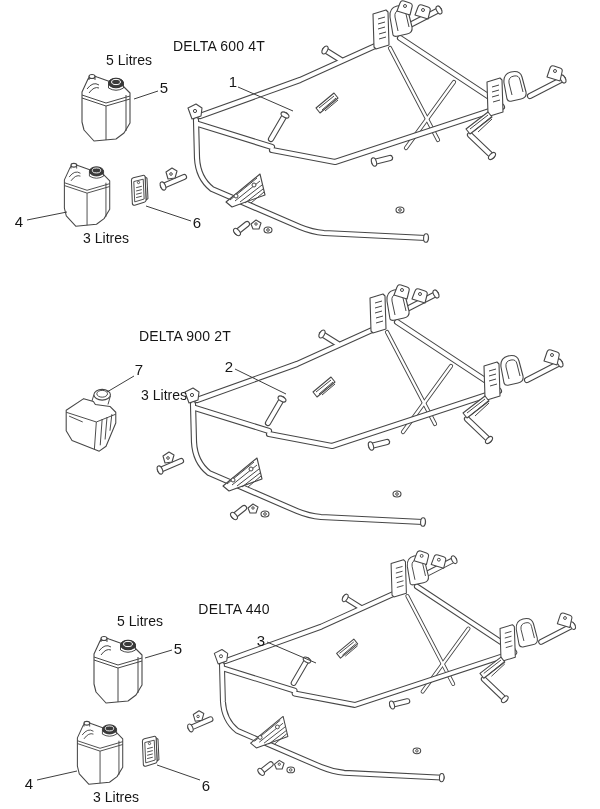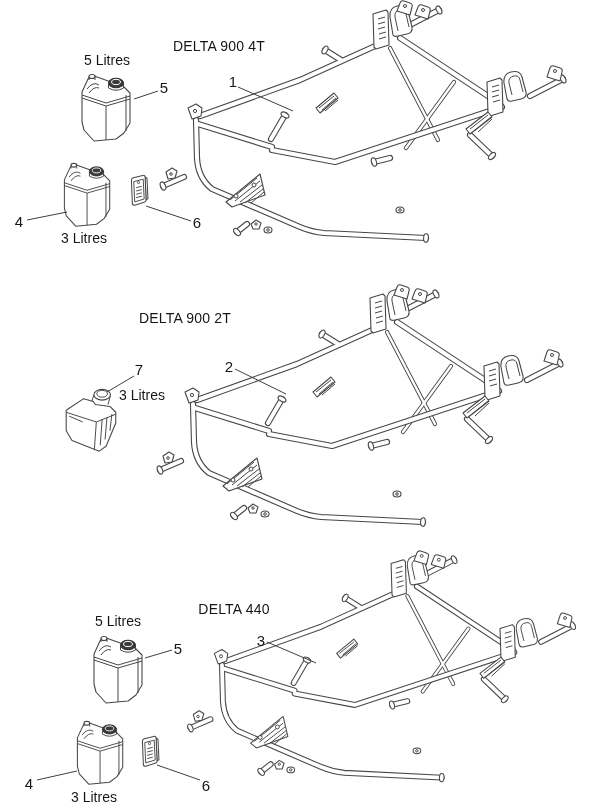--- a/index.html
+++ b/index.html
@@ -5,21 +5,21 @@
   html,body{margin:0;padding:0;background:#fff;}
   .canvas{
     position:relative;width:600px;height:809px;background:#ffffff;
     overflow:hidden;font-family:"Liberation Sans", sans-serif;color:#161616;
   }
   .title{
     position:absolute;width:160px;text-align:center;
     font-size:14px;line-height:15px;letter-spacing:.2px;color:#161616;white-space:nowrap;
   }
   .plabel{
-    position:absolute;width:90px;text-align:center;
+    position:absolute;width:90px;text-align:right;
     font-size:14px;line-height:15px;color:#161616;white-space:nowrap;
   }
   .callout{
     position:absolute;width:26px;text-align:center;
     font-size:15px;line-height:16px;color:#161616;
   }
   .part{position:absolute;overflow:visible;}
   .overlay{position:absolute;left:0;top:0;width:600px;height:809px;pointer-events:none;}
   .overlay line{stroke:#3f3f3f;stroke-width:1;}
   
@@ -143,21 +143,21 @@
       <path class="dt" d="M3.5,6.5 Q3.5,4.5 5.5,4 L15.5,1.5 Q17.5,1 18,3 L19,27.5 Q19,29.5 17,30 L7,33 Q5,33.5 4.5,31.5 Z"></path>
       <path class="dtl" d="M6,8 L16,5.5 L17,26.5 L7,29.5 Z"></path>
       <circle class="hole" cx="11" cy="9" r="1.2"></circle>
       <path class="dtl" d="M8.5,14.5 L14.5,13 M8.5,18 L14.5,16.5 M8.5,21.5 L14.5,20 M8.5,25 L14.5,23.5"></path>
     </g>
   </defs>
 </svg>
 
 <div class="canvas">
 
-  <div class="title" style="left:139px;top:39px">DELTA 900 4T</div>
+  <div class="title" style="left:139px;top:39px">DELTA 600 4T</div>
 
   <svg class="part" style="left:150px;top:0;width:450px;height:255px" viewBox="0 0 450 255">
       <use href="#chassis"></use>
     </svg>
 
   <div class="plabel" style="left:62px;top:53px">5 Litres</div>
   <svg class="part" style="left:80px;top:72px;width:54px;height:72px" viewBox="0 0 54 72">
       <use href="#jerrycan"></use>
     </svg>
 
@@ -168,21 +168,21 @@
 
   <svg class="part" style="left:128px;top:174px;width:21px;height:34px" viewBox="0 0 22 36">
       <use href="#plate"></use>
     </svg>
 
   <div class="callout" style="left:220px;top:74px">1</div>
   <div class="callout" style="left:151px;top:80px">5</div>
   <div class="callout" style="left:6px;top:214px">4</div>
   <div class="callout" style="left:184px;top:215px">6</div>
 
-  <div class="title" style="left:105px;top:311px">DELTA 900 2T</div>
+  <div class="title" style="left:105px;top:329px">DELTA 900 2T</div>
 
   <svg class="part" style="left:147px;top:284px;width:450px;height:255px" viewBox="0 0 450 255">
       <use href="#chassis"></use>
     </svg>
 
   <svg class="part" style="left:63px;top:386px;width:55px;height:70px" viewBox="0 0 56 72">
       <use href="#flattank"></use>
     </svg>
   <div class="plabel" style="left:97px;top:388px">3 Litres</div>
 

